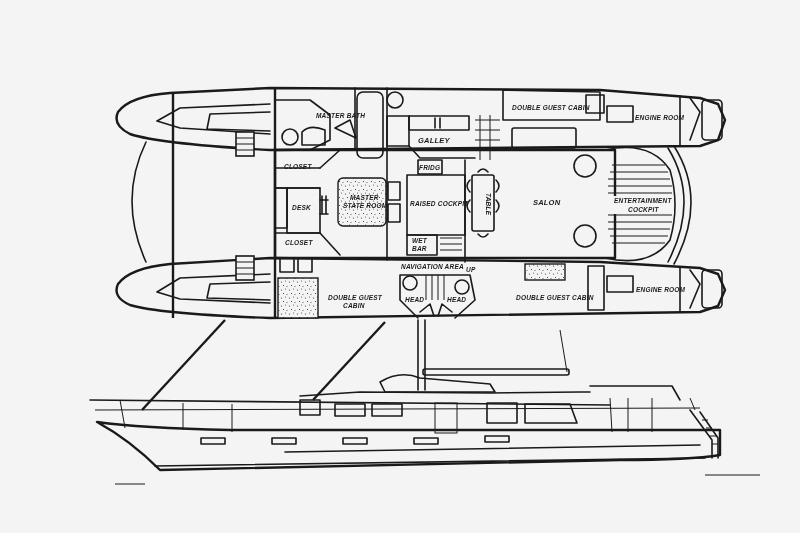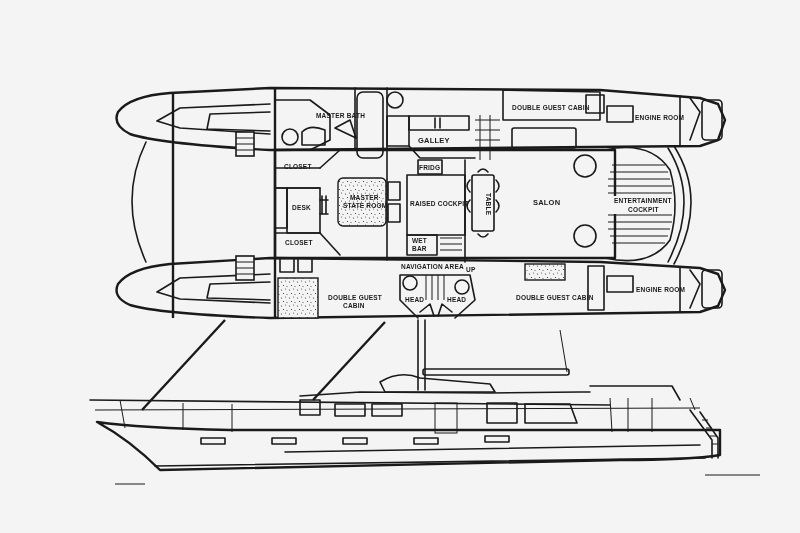--- a/index.html
+++ b/index.html
@@ -1,17 +1,17 @@
 <!DOCTYPE html>
 <html><head>
 <meta charset="utf-8">
 <style>
   html,body{margin:0;padding:0;background:#f4f4f4;}
   body{width:800px;height:533px;overflow:hidden;position:relative;font-family:"Liberation Sans",sans-serif;}
-  #canvas{position:absolute;left:0;top:0;width:800px;height:430px;}
+  #canvas{position:absolute;left:0;top:0;width:800px;height:430px;font-style:italic;}
   svg{display:block;}
   .ln{fill:none;stroke:#1a1a1a;stroke-width:1.6;stroke-linejoin:round;stroke-linecap:round;}
   .th{fill:none;stroke:#1a1a1a;stroke-width:2.4;stroke-linejoin:round;}
   .tn{fill:none;stroke:#1a1a1a;stroke-width:1;}
   .fill{fill:#f4f4f4;stroke:#1a1a1a;stroke-width:1.6;}
   .lbl{font-family:"Liberation Sans",sans-serif;font-size:6.5px;font-weight:bold;fill:#1a1a1a;letter-spacing:0.2px;}
   .lbl-lg{font-size:7.5px;}
   .dots{fill:url(#speckle);stroke:#1a1a1a;stroke-width:1.4;}
 </style>
 </head>

